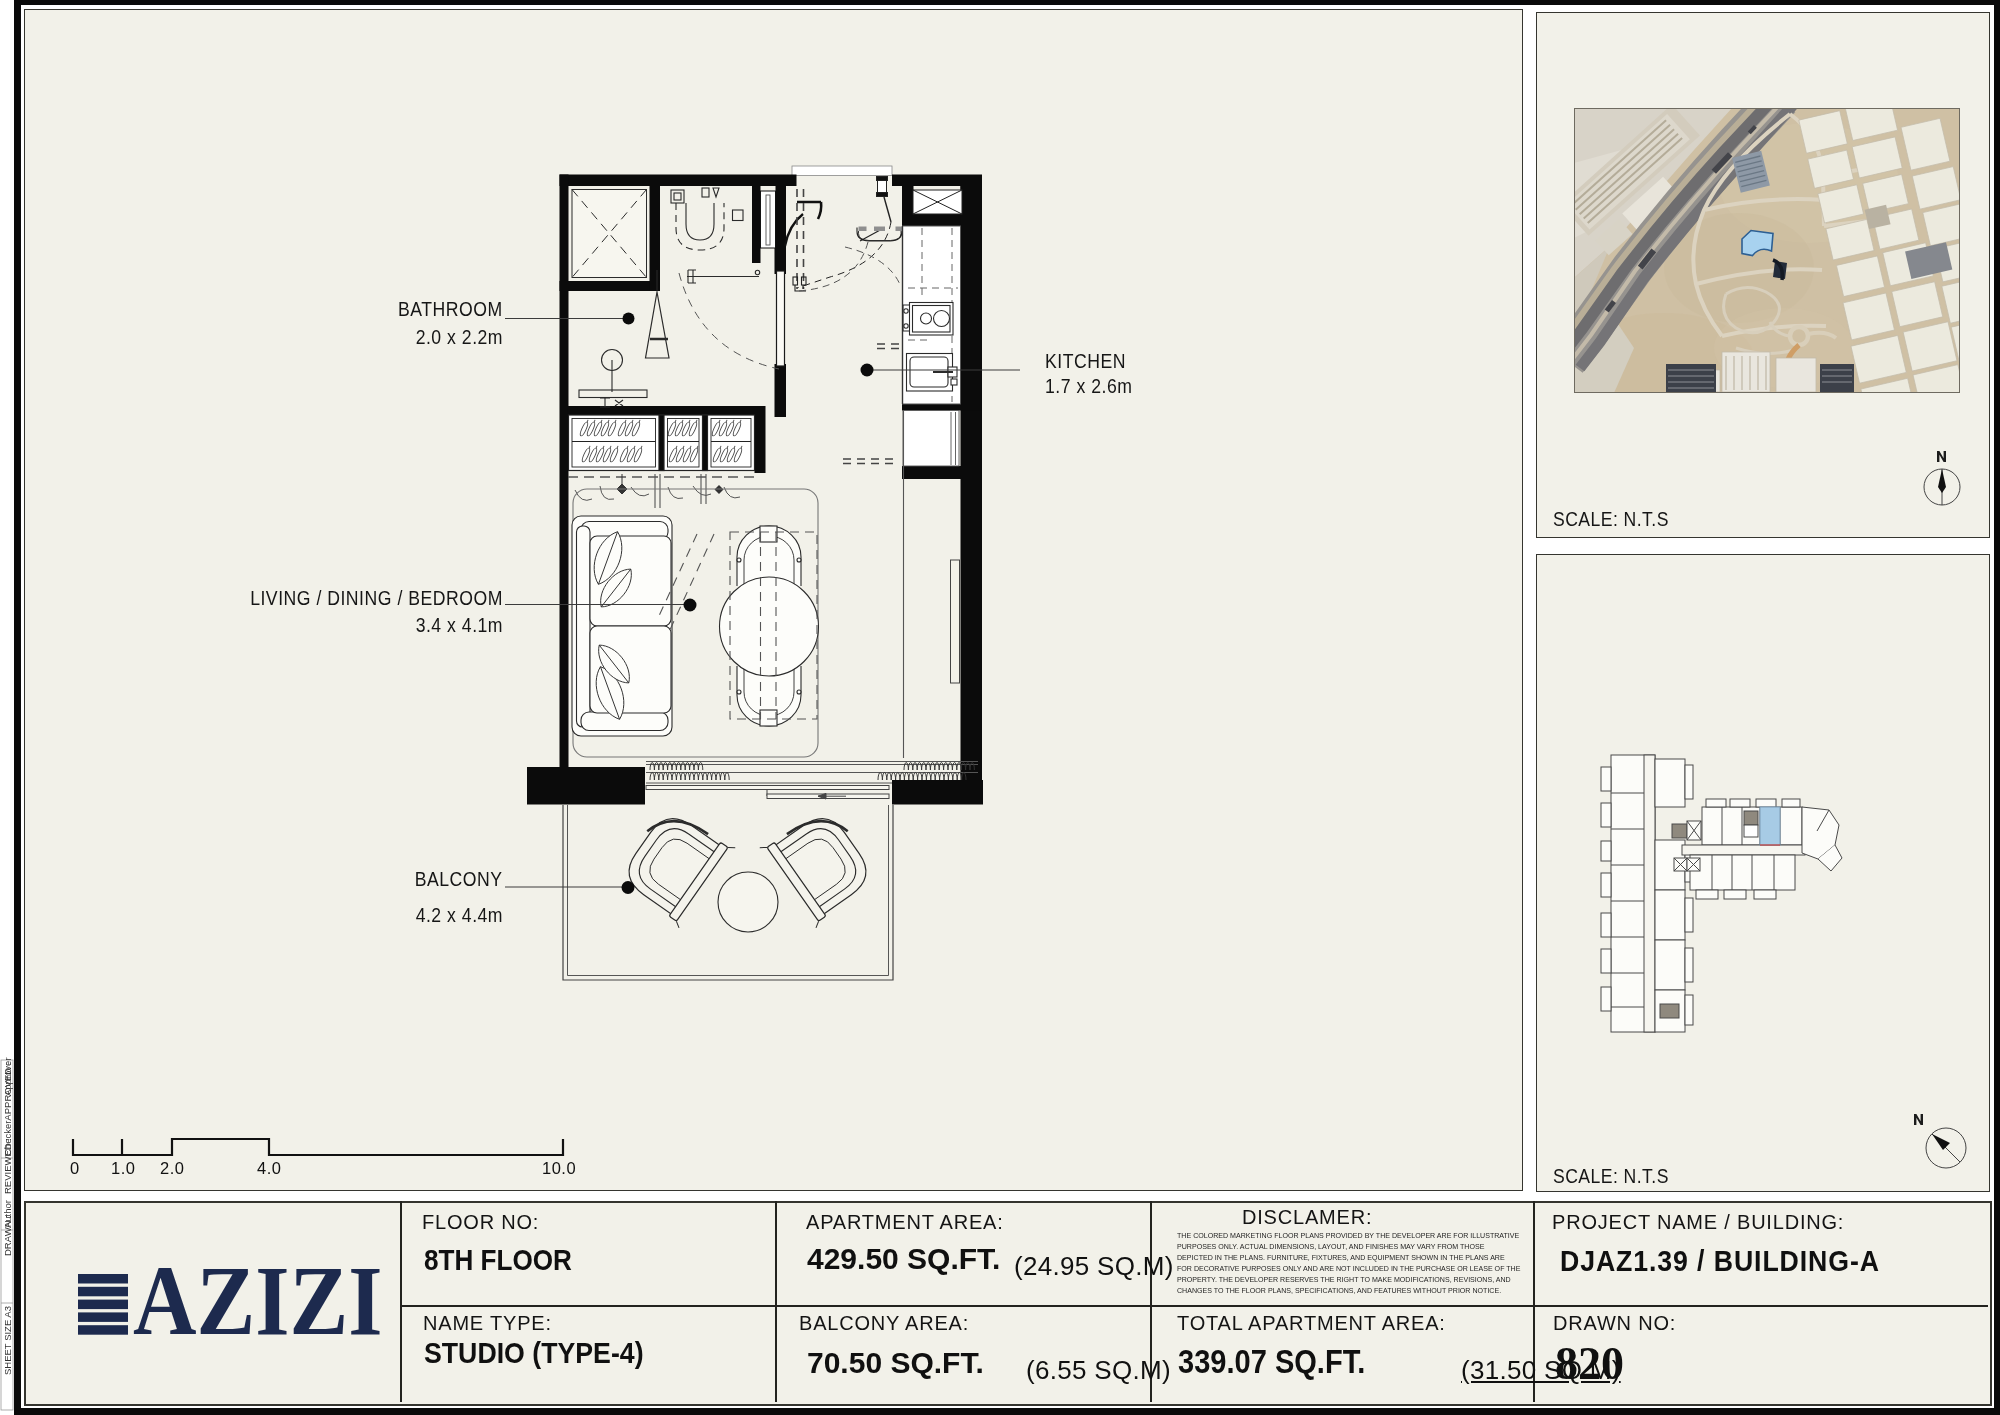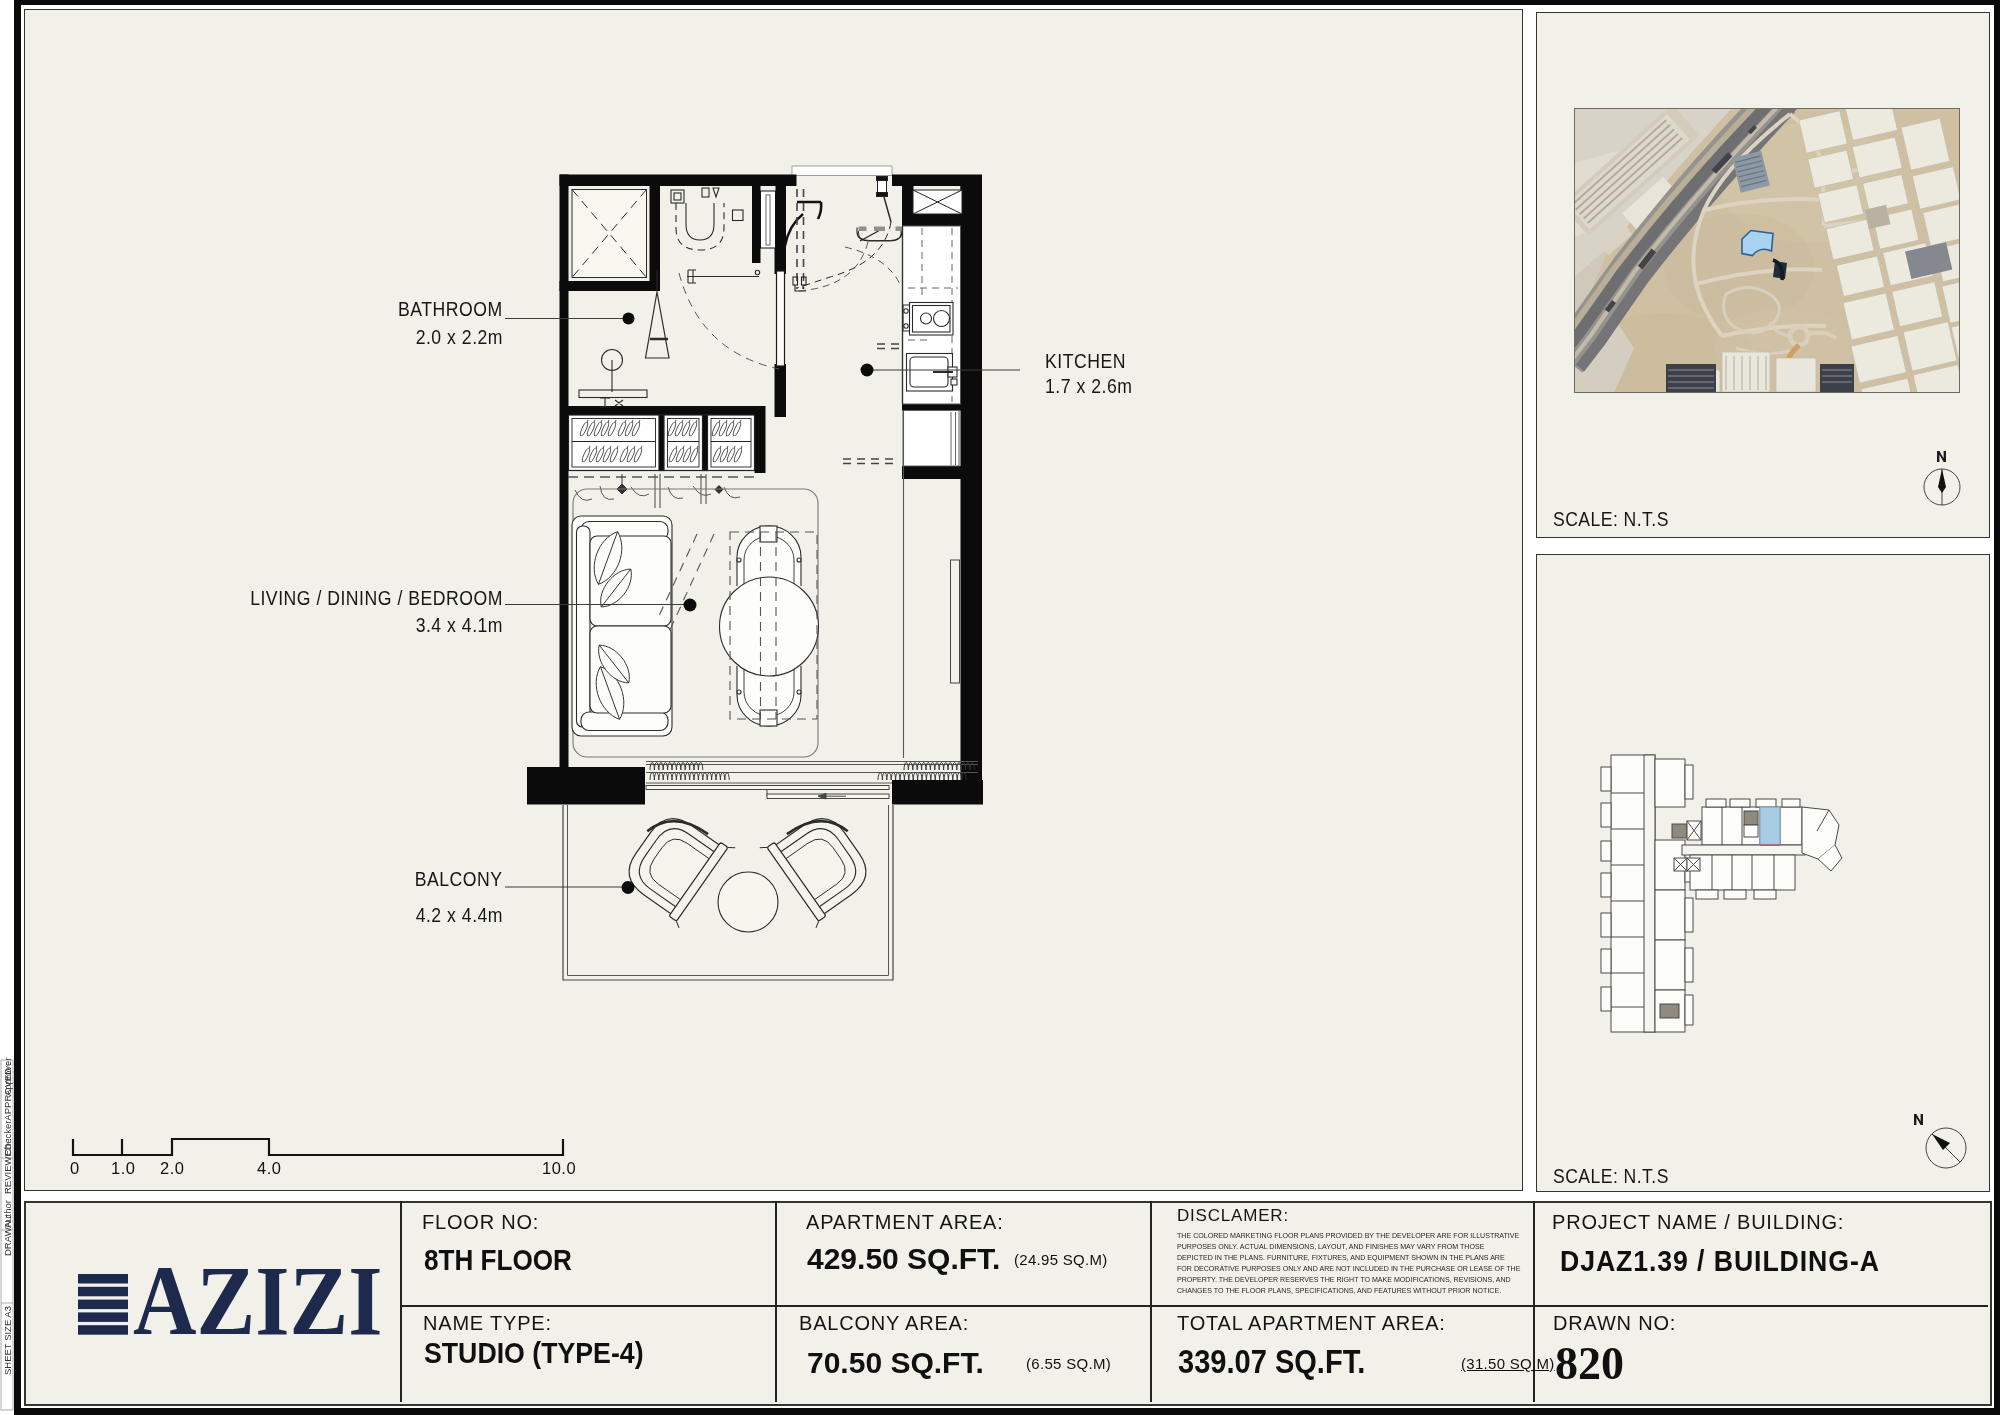--- a/index.html
+++ b/index.html
@@ -4,21 +4,21 @@
 <style>
 html,body{margin:0;padding:0;}
 body{width:2000px;height:1415px;background:#ffffff;position:relative;overflow:hidden;
      font-family:"Liberation Sans", sans-serif;color:#1b1b1b;}
 .abs{position:absolute;}
 .panel{position:absolute;background:#F2F1E9;border:2px solid #35352f;}
 .lbl{position:absolute;font-size:21px;letter-spacing:0.6px;color:#161616;white-space:nowrap;}
 .rlbl{position:absolute;right:1497px;font-size:21px;letter-spacing:0.6px;color:#161616;white-space:nowrap;transform:scaleX(0.84);transform-origin:100% 50%;}
 .hdr{position:absolute;font-size:20px;letter-spacing:0.8px;color:#141414;white-space:nowrap;}
 .big{position:absolute;font-size:30px;font-weight:bold;letter-spacing:0px;color:#101010;white-space:nowrap;}
-.sm{position:absolute;font-size:15px;letter-spacing:0.3px;color:#101010;white-space:nowrap;}
+.sm{position:absolute;font-size:26px;letter-spacing:0.3px;color:#101010;white-space:nowrap;}
 </style>
 </head>
 <body>
 
 <div class="abs" style="left:14px;top:0;width:1986px;height:5px;background:#0a0a0a"></div>
 <div class="abs" style="left:14px;top:0;width:6.5px;height:1415px;background:#0a0a0a"></div>
 <div class="abs" style="left:1993.5px;top:0;width:6.5px;height:1415px;background:#0a0a0a"></div>
 <div class="abs" style="left:14px;top:1408px;width:1986px;height:7px;background:#0a0a0a"></div>
 
 <div class="panel" style="left:24px;top:9px;width:1497px;height:1180px;border-width:1.5px;"></div>
@@ -54,21 +54,21 @@
 <div class="hdr" style="left:423px;top:1312px;">NAME TYPE:</div>
 <div class="big" style="left:424px;top:1336px;transform:scaleX(0.89);transform-origin:0 0;">STUDIO (TYPE-4)</div>
 
 <div class="hdr" style="left:806px;top:1211px;">APARTMENT AREA:</div>
 <div class="big" style="left:807px;top:1242px;">429.50 SQ.FT.</div>
 <div class="sm" style="left:1014px;top:1251px;">(24.95 SQ.M)</div>
 <div class="hdr" style="left:799px;top:1312px;text-align:center;">BALCONY AREA:</div>
 <div class="big" style="left:807px;top:1346px;">70.50 SQ.FT.</div>
 <div class="sm" style="left:1026px;top:1355px;">(6.55 SQ.M)</div>
 
-<div class="hdr" style="left:1177px;top:1206px;font-size:17px;">DISCLAMER:</div>
+<div class="hdr" style="left:1242px;top:1206px;font-size:20px;">DISCLAMER:</div>
 <div class="abs" style="left:1177px;top:1231px;font-size:8px;line-height:10.9px;letter-spacing:0px;color:#1e1e1e;white-space:nowrap;transform:scaleX(0.885);transform-origin:0 0;">
 THE COLORED MARKETING FLOOR PLANS PROVIDED BY THE DEVELOPER ARE FOR ILLUSTRATIVE<br>
 PURPOSES ONLY. ACTUAL DIMENSIONS, LAYOUT, AND FINISHES MAY VARY FROM THOSE<br>
 DEPICTED IN THE PLANS. FURNITURE, FIXTURES, AND EQUIPMENT SHOWN IN THE PLANS ARE<br>
 FOR DECORATIVE PURPOSES ONLY AND ARE NOT INCLUDED IN THE PURCHASE OR LEASE OF THE<br>
 PROPERTY. THE DEVELOPER RESERVES THE RIGHT TO MAKE MODIFICATIONS, REVISIONS, AND<br>
 CHANGES TO THE FLOOR PLANS, SPECIFICATIONS, AND FEATURES WITHOUT PRIOR NOTICE.
 </div>
 <div class="hdr" style="left:1177px;top:1312px;">TOTAL APARTMENT AREA:</div>
 <div class="big" style="left:1178px;top:1343px;font-size:33px;transform:scaleX(0.88);transform-origin:0 0;">339.07 SQ.FT.</div>

